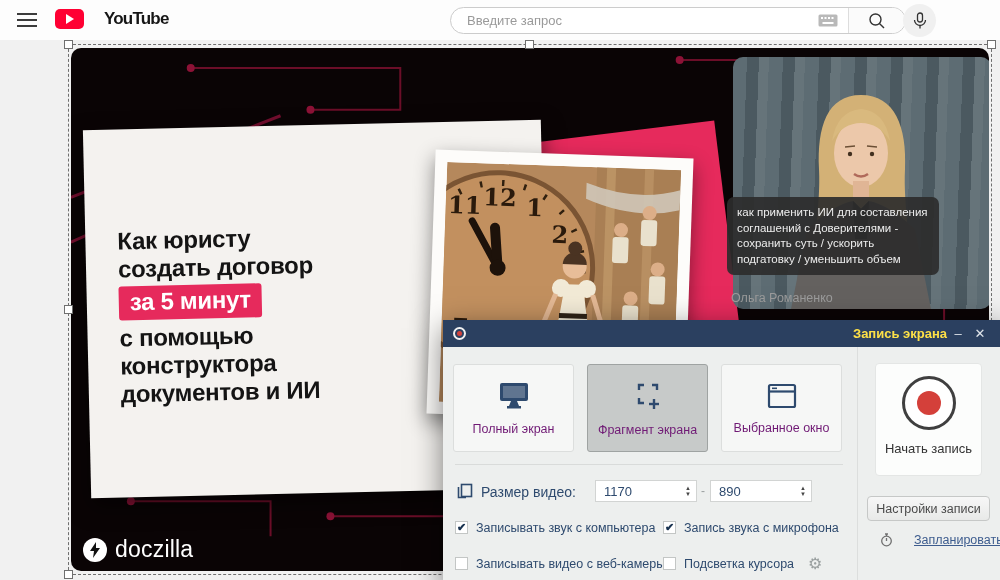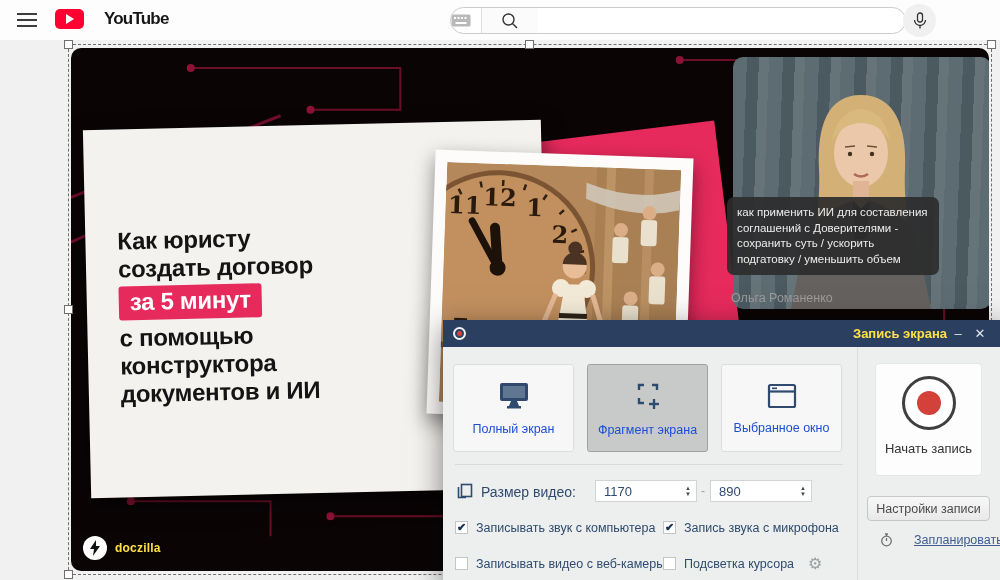--- a/index.html
+++ b/index.html
@@ -56,39 +56,39 @@
   .webcam { position:absolute; left:662px; top:9px; width:258px; height:252px; border-radius:10px;
       overflow:hidden; background:repeating-linear-gradient(92deg,#5d6c73 0 14px,#4b5960 14px 26px,#66747a 26px 36px); }
 
   .caption { position:absolute; left:656px; top:149px; width:212px; padding:8px 10px;
       background:rgba(45,45,45,.92); border-radius:7px; color:#ededed; font-size:11.5px; line-height:15.5px; }
   .speaker { position:absolute; left:660px; top:243px; color:#9b9b9b; font-size:12.5px; }
 
   .brand { position:absolute; left:12px; top:488px; display:flex; align-items:center; gap:8px; }
   .brand-circle { width:24px; height:24px; border-radius:50%; background:#fff;
       display:flex; align-items:center; justify-content:center; }
-  .brand-name { color:#fde047; font-size:12px; font-weight:bold; letter-spacing:0.2px; }
+  .brand-name { color:#ffffff; font-size:23px; font-weight:normal; letter-spacing:0.2px; }
 
   
   .dialog { position:absolute; left:443px; top:320px; width:562px; height:262px; background:#edefee;
       box-shadow:0 8px 28px rgba(0,0,0,.5); z-index:10; color:#2e4a6e; }
   .titlebar { height:27px; background:#2b4060; display:flex; align-items:center; padding:0 14px 0 10px; }
   .rec-ic { width:13px; height:13px; border-radius:50%; border:2.5px solid #f2f2f2; background:#2b4060;
       position:relative; flex:none; }
   .rec-ic::after { content:""; position:absolute; left:1.5px; top:1.5px; width:5px; height:5px;
       border-radius:50%; background:#d3423c; }
   .dlg-title { color:#fde047; font-size:13px; font-weight:bold; margin-left:9px; flex:1;text-align:right; }
   .win-btn { color:#dfe4ea; font-size:13px; width:22px; text-align:center; cursor:pointer; }
 
   .dlg-body { position:relative; height:235px; }
   .modes { position:absolute; left:10px; top:17px; display:flex; gap:13px; }
   .mode { width:121px; height:88px; background:#f6f7f6; border:1px solid #dcdedd; border-radius:3px;
       display:flex; flex-direction:column; align-items:center; justify-content:center; gap:11px; cursor:pointer; }
   .mode.selected { background:#c7cac9; border-color:#9fa3a2; }
-  .mode-label { font-size:12.5px; color:#1d4ed8; }
+  .mode-label { font-size:12.5px; color:#701a75; }
   .hline { position:absolute; left:12px; top:117px; width:388px; height:1px; background:#d9dbda; }
 
   .size-row { position:absolute; left:0; top:133px; width:414px; height:22px; }
   .size-ic { position:absolute; left:14px; top:3px; }
   .size-label { position:absolute; left:38px; top:4px; font-size:14px; }
   .spin { position:absolute; top:0; width:102px; height:22px; background:#fff; border:1px solid #d2d4d3;
       display:flex; align-items:center; }
   .spin input { flex:1; min-width:0; border:none; outline:none; padding-left:8px; font-size:13px;
       color:#2e4a6e; font-family:"Liberation Sans", sans-serif; background:transparent; }
   .spin-arrows { width:16px; display:flex; flex-direction:column; align-items:center; gap:1px; cursor:pointer; }
@@ -128,20 +128,21 @@
   <div class="hamburger">
       <i></i>
       <i></i>
       <i></i>
     </div>
   <div class="logo">
     <div class="play-badge"></div>
     <span class="logo-text">YouTube</span>
   </div>
   <div class="search-pill">
+    <input type="text" placeholder="Введите запрос" style="">
     <svg class="kb-ic" viewBox="0 0 20 13">
       <rect x="0.5" y="0.5" width="19" height="12" rx="1.5" fill="#b9b9b9"></rect>
       <g fill="#fff">
           <rect x="3" y="3" width="2" height="2"></rect>
           <rect x="6.5" y="3" width="2" height="2"></rect>
       <rect x="10" y="3" width="2" height="2"></rect>
           <rect x="13.5" y="3" width="2" height="2"></rect>
       <rect x="4.5" y="8" width="11" height="2"></rect>
         </g>
     </svg>

